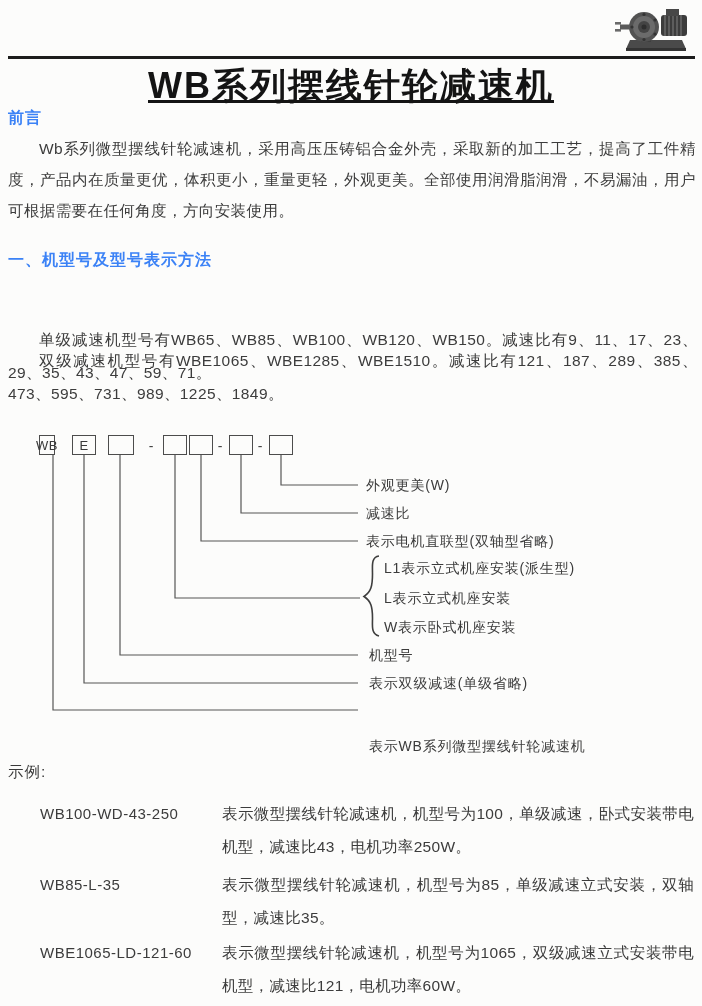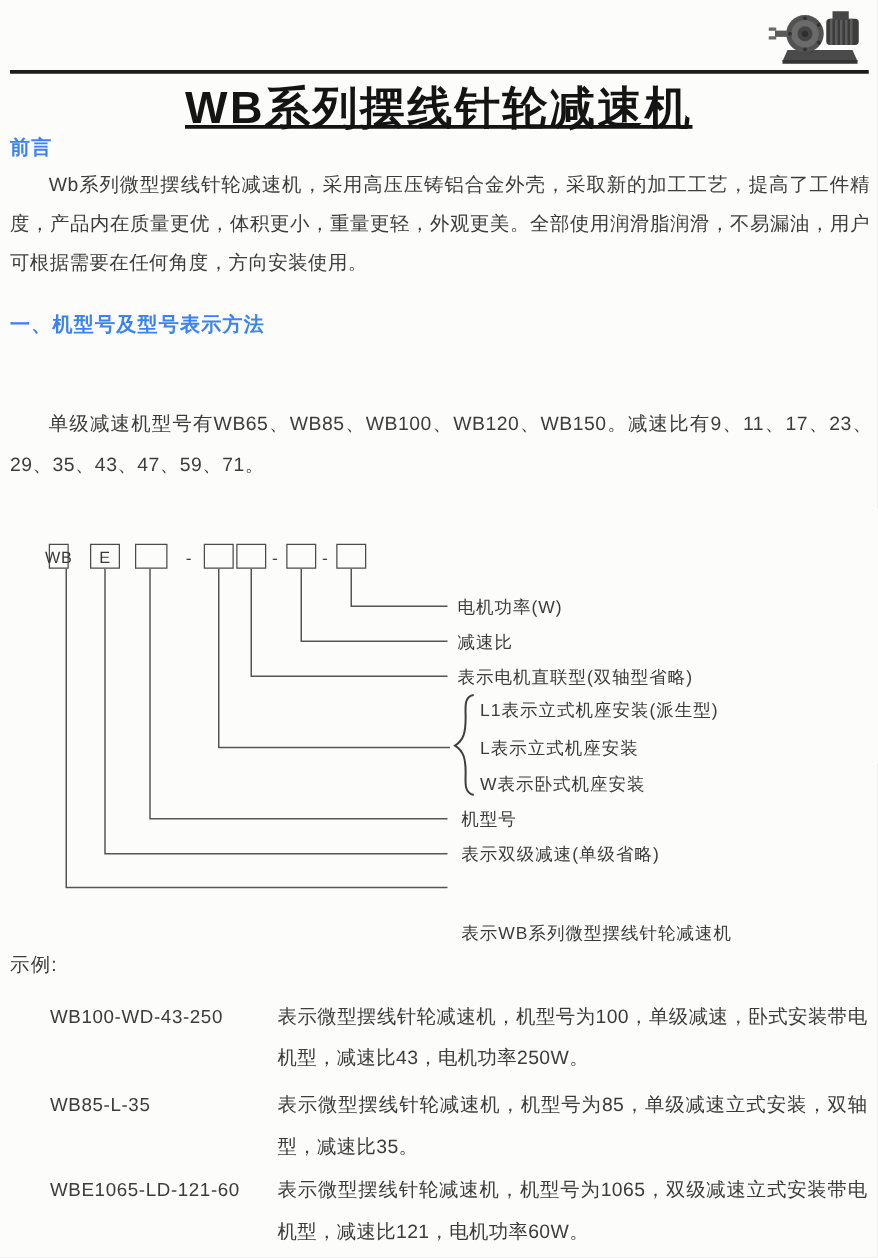--- a/index.html
+++ b/index.html
@@ -98,20 +98,21 @@
 
   <div class="abs top-rule"></div>
 
   <div class="abs page-title">WB系列摆线针轮减速机</div>
 
   <div class="abs h2 foreword-heading">前言</div>
   <div class="abs body-par foreword-text">Wb系列微型摆线针轮减速机，采用高压压铸铝合金外壳，采取新的加工工艺，提高了工件精度，产品内在质量更优，体积更小，重量更轻，外观更美。全部使用润滑脂润滑，不易漏油，用户可根据需要在任何角度，方向安装使用。</div>
 
   <div class="abs h2 section-heading">一、机型号及型号表示方法</div>
   <div class="abs sec-par section-par1">单级减速机型号有WB65、WB85、WB100、WB120、WB150。减速比有9、11、17、23、29、35、43、47、59、71。</div>
+  <div class="abs sec-par section-par2">双级减速机型号有WBE1065、WBE1285、WBE1510。减速比有121、187、289、385、473、595、731、989、1225、1849。</div>
 
   <div>
     <svg class="abs lines-svg" viewBox="0 0 702 1006">
       <g fill="none" stroke="#555" stroke-width="1.2">
         <polyline points="53,455 53,710 358,710"></polyline>
         <polyline points="84,455 84,683 358,683"></polyline>
         <polyline points="120,455 120,655 358,655"></polyline>
         <polyline points="175,455 175,598 360,598"></polyline>
         <polyline points="201,455 201,541 358,541"></polyline>
         <polyline points="241,455 241,513 358,513"></polyline>
@@ -124,21 +125,21 @@
     <div class="dbox" style="left:72px;width:24px;">E</div>
     <div class="dbox" style="left:108px;width:26px;"></div>
     <div class="dash" style="left:141px;width:20px;">-</div>
     <div class="dbox" style="left:163px;width:24px;"></div>
     <div class="dbox" style="left:189px;width:24px;"></div>
     <div class="dash" style="left:212px;width:16px;">-</div>
     <div class="dbox" style="left:229px;width:24px;"></div>
     <div class="dash" style="left:252px;width:16px;">-</div>
     <div class="dbox" style="left:269px;width:24px;"></div>
 
-    <div class="dlabel" style="left:366px;top:477px;">电机功率(W)</div>
+    <div class="dlabel" style="left:366px;top:477px;">外观更美(W)</div>
     <div class="dlabel" style="left:366px;top:505px;">减速比</div>
     <div class="dlabel" style="left:366px;top:533px;">表示电机直联型(双轴型省略)</div>
     <div class="dlabel" style="left:384px;top:560px;">L1表示立式机座安装(派生型)</div>
     <div class="dlabel" style="left:384px;top:590px;">L表示立式机座安装</div>
     <div class="dlabel" style="left:384px;top:619px;">W表示卧式机座安装</div>
     <div class="dlabel" style="left:369px;top:647px;">机型号</div>
     <div class="dlabel" style="left:369px;top:675px;">表示双级减速(单级省略)</div>
     <div class="dlabel" style="left:369px;top:702px;margin-top:36px;">表示WB系列微型摆线针轮减速机</div>
   </div>
 

